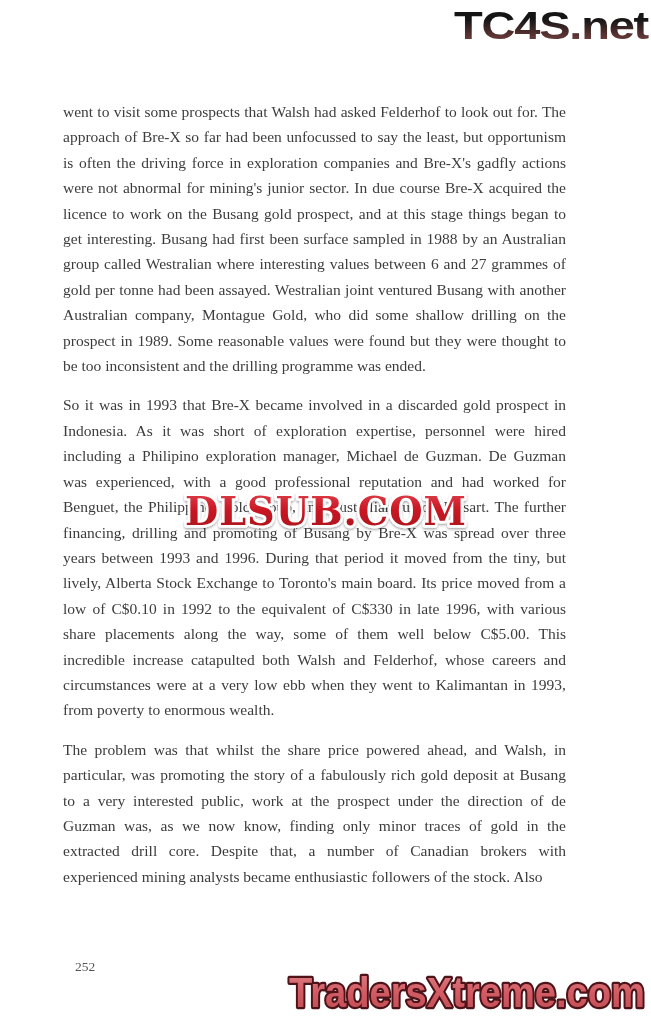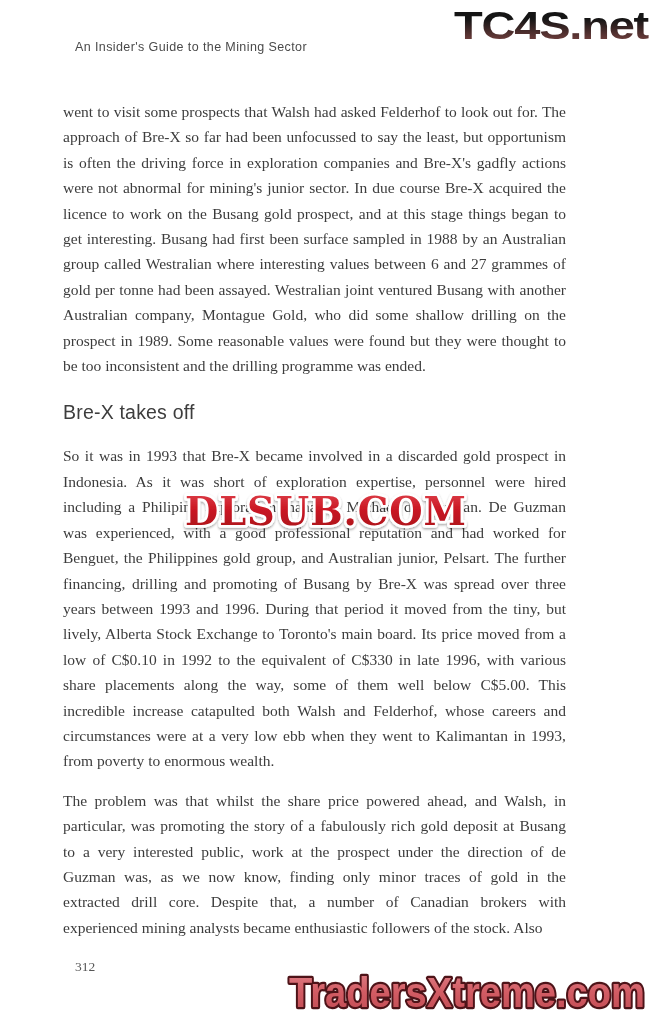--- a/index.html
+++ b/index.html
@@ -62,57 +62,55 @@
     top: 959px;
     font-size: 13.5px;
     color: #555555;
   }
 </style>
 </head>
 <body>
 
 <div class="page">
 
-  <div class="running-head">An Insider's Guide to the Mining Sector</div>
 
   <svg class="tc4s-logo" width="200" height="46" viewBox="0 0 200 46">
     <defs>
       <linearGradient id="tc4sGrad" x1="0" y1="0" x2="0" y2="1">
         <stop offset="0.35" stop-color="#151515"></stop>
         <stop offset="1" stop-color="#8a4a48"></stop>
       </linearGradient>
     </defs>
     <text x="100" y="37" text-anchor="middle" font-family="Liberation Sans, sans-serif" font-weight="bold" font-size="39" letter-spacing="-1" textLength="194" lengthAdjust="spacingAndGlyphs" fill="url(#tc4sGrad)">TC4S.net</text>
   </svg>
 
   <div class="content">
     <p>went to visit some prospects that Walsh had asked Felderhof to look out for. The approach of Bre-X so far had been unfocussed to say the least, but opportunism is often the driving force in exploration companies and Bre-X's gadfly actions were not abnormal for mining's junior sector. In due course Bre-X acquired the licence to work on the Busang gold prospect, and at this stage things began to get interesting. Busang had first been surface sampled in 1988 by an Australian group called Westralian where interesting values between 6 and 27 grammes of gold per tonne had been assayed. Westralian joint ventured Busang with another Australian company, Montague Gold, who did some shallow drilling on the prospect in 1989. Some reasonable values were found but they were thought to be too inconsistent and the drilling programme was ended.</p>
 
-    <h2 class="section-heading">Bre-X takes off</h2>
 
     <p><span>So it was in 1993 that Bre-X became involved in a discarded gold prospect in Indonesia. A</span><span>s it was short of exploration expertise</span><span>, personnel were hired including a Philipino exploration manager, Michael de Guzman. De Guzman was experienced, with a good professional reputation and had worked for Benguet, the Philippines gold group, and Australian junior, Pelsart. The further financing, drilling and promoting of Busang by Bre-X was spread over three years between 1993 and 1996. During that period it moved from the tiny, but lively, Alberta Stock Exchange to Toronto's main board. Its price moved from a low of C$0.10 in 1992 to the equivalent of C$330 in late 1996, with various share placements along the way, some of them well below C$5.00. This incredible increase catapulted both Walsh and Felderhof, whose careers and circumstances were at a very low ebb when they went to Kalimantan in 1993, from poverty to enormous wealth.</span></p>
 
     <p>The problem was that whilst the share price powered ahead, and Walsh, in particular, was promoting the story of a fabulously rich gold deposit at Busang to a very interested public, work at the prospect under the direction of de Guzman was, as we now know, finding only minor traces of gold in the extracted drill core. Despite that, a number of Canadian brokers with experienced mining analysts became enthusiastic followers of the stock. Also</p>
   </div>
 
   <svg class="dlsub-watermark" width="294" height="58" viewBox="0 0 294 58">
     <defs>
       <linearGradient id="dlsubGrad" x1="0" y1="0" x2="0" y2="1">
         <stop offset="0.05" stop-color="#e0464f"></stop>
         <stop offset="0.45" stop-color="#cc1a26"></stop>
         <stop offset="1" stop-color="#a50f18"></stop>
       </linearGradient>
       <filter id="dlsubShadow" x="-10%" y="-20%" width="120%" height="150%">
         <feDropShadow dx="0" dy="1.5" stdDeviation="1.2" flood-color="#000000" flood-opacity="0.35"></feDropShadow>
       </filter>
     </defs>
     <text x="147" y="43" text-anchor="middle" font-family="DejaVu Serif, serif" font-weight="bold" font-size="40" letter-spacing="1" textLength="282" lengthAdjust="spacingAndGlyphs" fill="url(#dlsubGrad)" stroke="#ffffff" stroke-width="5.5" stroke-linejoin="round" paint-order="stroke" filter="url(#dlsubShadow)">DLSUB.COM</text>
   </svg>
 
-  <div class="page-number">312</div>
+  <div class="page-number">252</div>
 
   <svg class="traders-logo" width="372" height="62" viewBox="0 0 372 62">
     <defs>
       <filter id="whiteGlow" x="-10%" y="-20%" width="120%" height="150%">
         <feGaussianBlur in="SourceGraphic" stdDeviation="1.3"></feGaussianBlur>
       </filter>
       <linearGradient id="tradersGrad" x1="0" y1="0" x2="0" y2="1">
         <stop offset="0" stop-color="#e0838a"></stop>
         <stop offset="0.5" stop-color="#d25c64"></stop>
         <stop offset="1" stop-color="#c04a52"></stop>

